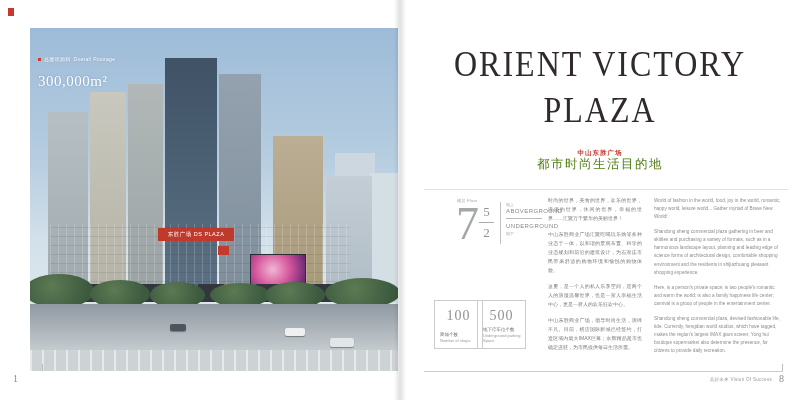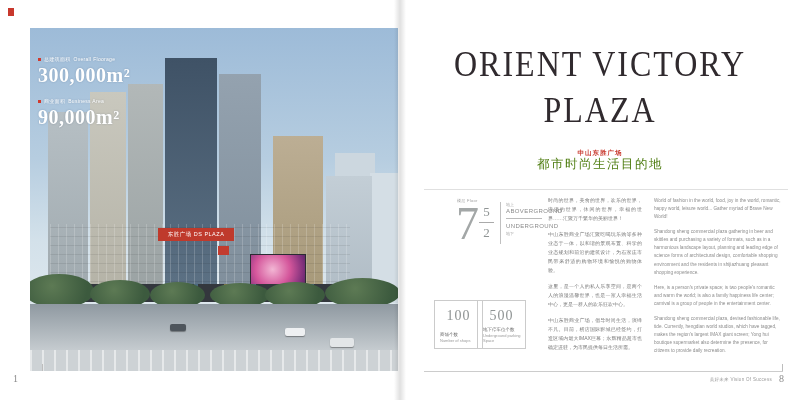--- a/index.html
+++ b/index.html
@@ -14,22 +14,22 @@
   .win-v{background-image:repeating-linear-gradient(90deg,rgba(255,255,255,.25) 0 1px,rgba(0,0,0,0) 1px 5px);}
   .win-g{background-image:repeating-linear-gradient(90deg,rgba(255,255,255,.22) 0 1px,rgba(0,0,0,0) 1px 5px),
                           repeating-linear-gradient(0deg,rgba(0,0,0,.10) 0 1px,rgba(0,0,0,0) 1px 6px);}
   .tree{position:absolute;border-radius:50%;background:radial-gradient(circle at 40% 35%,#5d7a54,#3c5a3e 75%);}
   .car{position:absolute;border-radius:2px;box-shadow:0 1px 1px rgba(0,0,0,.35);}
 
   .stat{position:absolute;left:8px;color:#ffffff;}
   .stat .lab{font-size:5px;letter-spacing:.3px;display:flex;align-items:center;gap:3px;
              text-shadow:0 0 2px rgba(0,40,80,.25);}
   .stat .bullet{display:inline-block;width:3px;height:3px;background:#d03a2e;}
-  .stat .val{font-family:"Liberation Serif","DejaVu Serif",serif;font-size:20px;margin-top:2px;
-             letter-spacing:.5px;text-shadow:0 0 2px rgba(0,40,80,.25);font-weight:bold;}
+  .stat .val{font-family:"Liberation Serif","DejaVu Serif",serif;font-size:15px;margin-top:11px;
+             letter-spacing:.5px;text-shadow:0 0 2px rgba(0,40,80,.25);}
   .sign{position:absolute;background:#bf3a2c;color:#fff;font-size:5.5px;text-align:center;
         letter-spacing:.5px;}
 
   
   .gutter{left:394px;top:0;width:12px;height:400px;
           background:linear-gradient(90deg,rgba(0,0,0,0),rgba(0,0,0,.12) 50%,rgba(0,0,0,0));}
 
   
   .title-line{left:410px;width:380px;text-align:center;color:#302a2e;
               font-family:"Liberation Serif","DejaVu Serif",serif;font-size:32px;
@@ -111,28 +111,20 @@
     <div class="car" style="left:140px;top:296px;width:16px;height:7px;background:#4e555c;"></div>
 
     <div class="stat" style="top:28px;">
       <div class="lab">
         <span class="bullet"></span>
         <span>总建筑面积</span>
         <span>Overall Floorage</span>
       </div>
       <div class="val">300,000m²</div>
     </div>
-    <div class="stat" style="top:70px;">
-      <div class="lab">
-        <span class="bullet"></span>
-        <span>商业面积</span>
-        <span>Business Area</span>
-      </div>
-      <div class="val">90,000m²</div>
-    </div>
   </div>
 
   <div class="abs gutter"></div>
 
   <div class="abs title-line" style="top:46px;">ORIENT VICTORY</div>
   <div class="abs title-line" style="top:92px;">PLAZA</div>
 
   <div class="abs sub-small" style="top:149px;color:#c8382d;">中山东胜广场</div>
   <div class="abs sub-large" style="top:156px;color:#4d7c0f;">都市时尚生活目的地</div>
 

